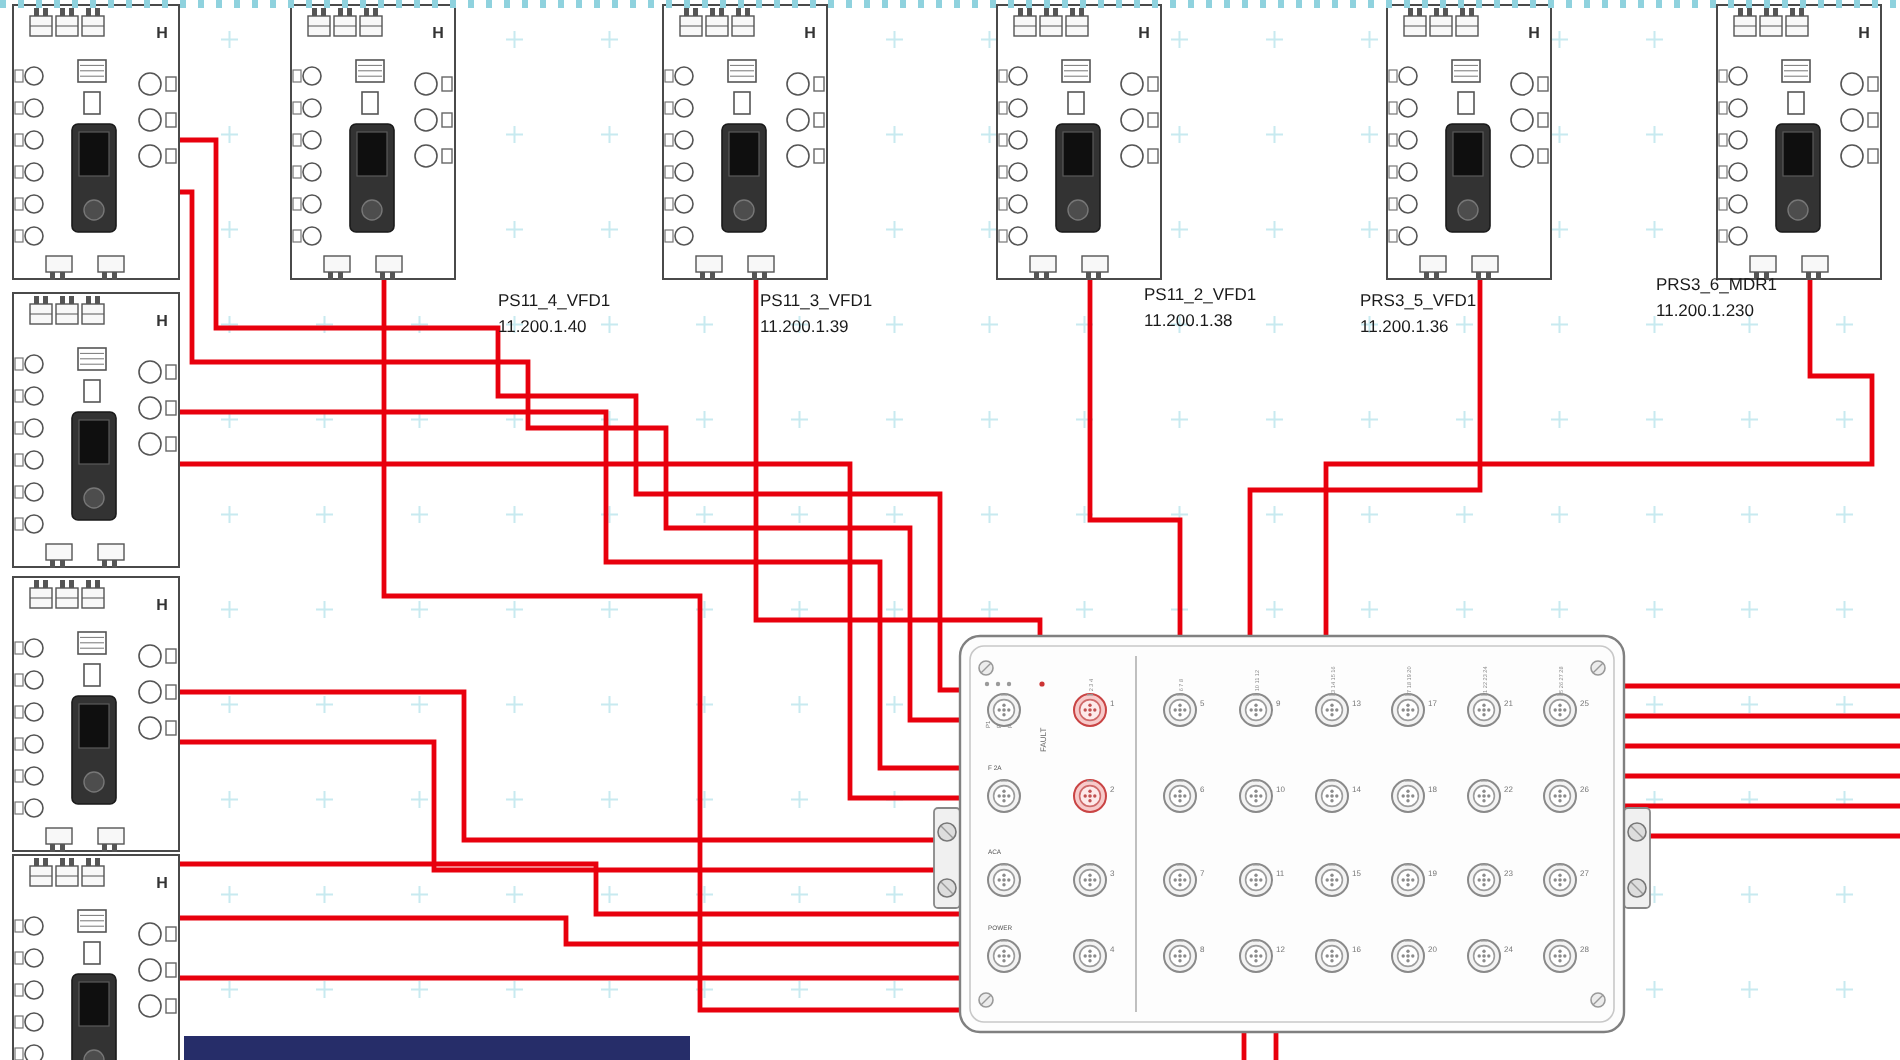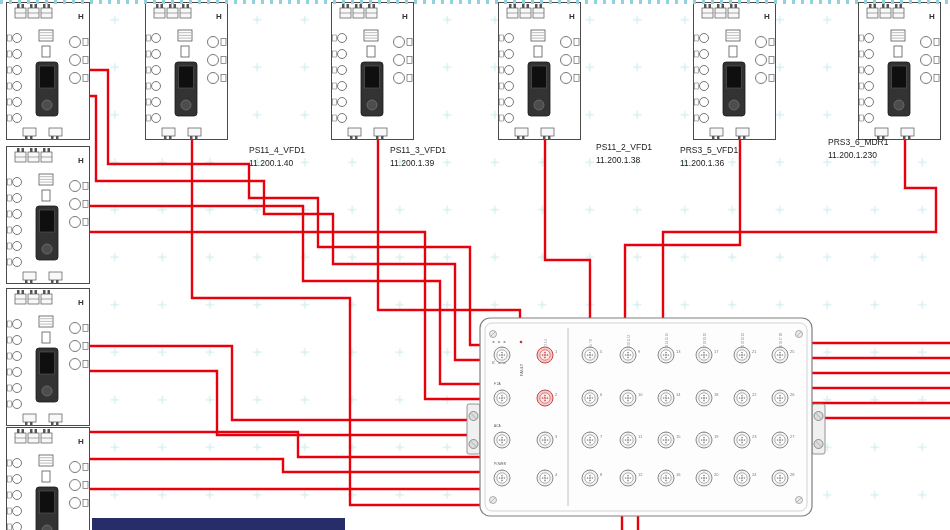--- a/index.html
+++ b/index.html
@@ -803,25 +803,25 @@
         <text x="310" y="158" font-size="4" fill="#777">28</text>
       </g>
     </svg>
 
   <div class="ruler" style="background: repeating-linear-gradient(90deg, rgb(143, 210, 222) 0px, rgb(143, 210, 222) 3px, transparent 3px, transparent 9px);"></div>
 
   <div class="dev-label" style="left: 222px; top: 144px; margin-left: 27px;">
     <div>PS11_4_VFD1</div>
     <div>11.200.1.40</div>
   </div>
-  <div class="dev-label" style="left: 380px; top: 144px; margin-left: 10px;">
+  <div class="dev-label" style="left: 380px; top: 144px;">
     <div>PS11_3_VFD1</div>
     <div>11.200.1.39</div>
   </div>
-  <div class="dev-label" style="left: 596px; top: 141px;">
+  <div class="dev-label" style="left: 572px; top: 141px;">
     <div>PS11_2_VFD1</div>
     <div>11.200.1.38</div>
   </div>
   <div class="dev-label" style="left: 680px; top: 144px;">
     <div>PRS3_5_VFD1</div>
     <div>11.200.1.36</div>
   </div>
   <div class="dev-label" style="left: 828px; top: 136px;">
     <div>PRS3_6_MDR1</div>
     <div>11.200.1.230</div>

